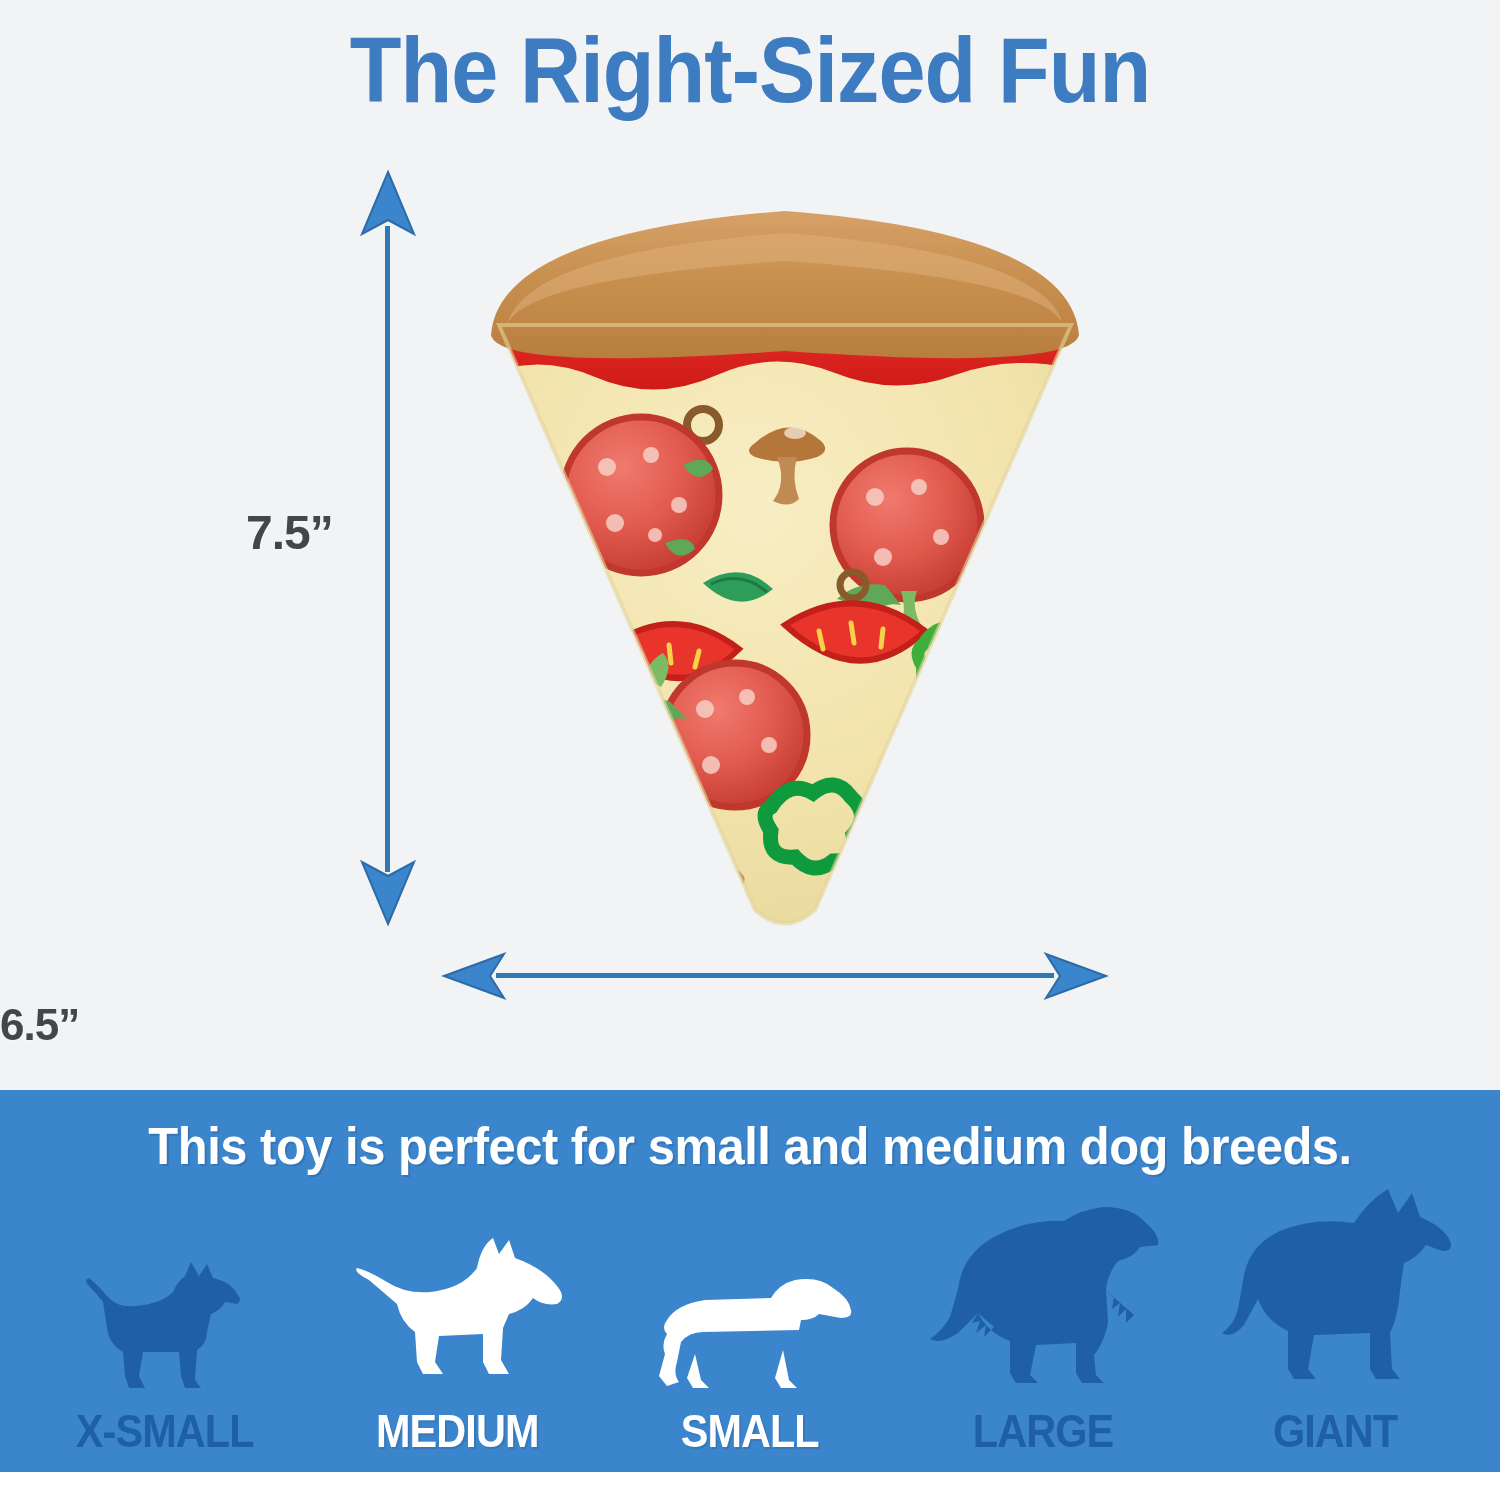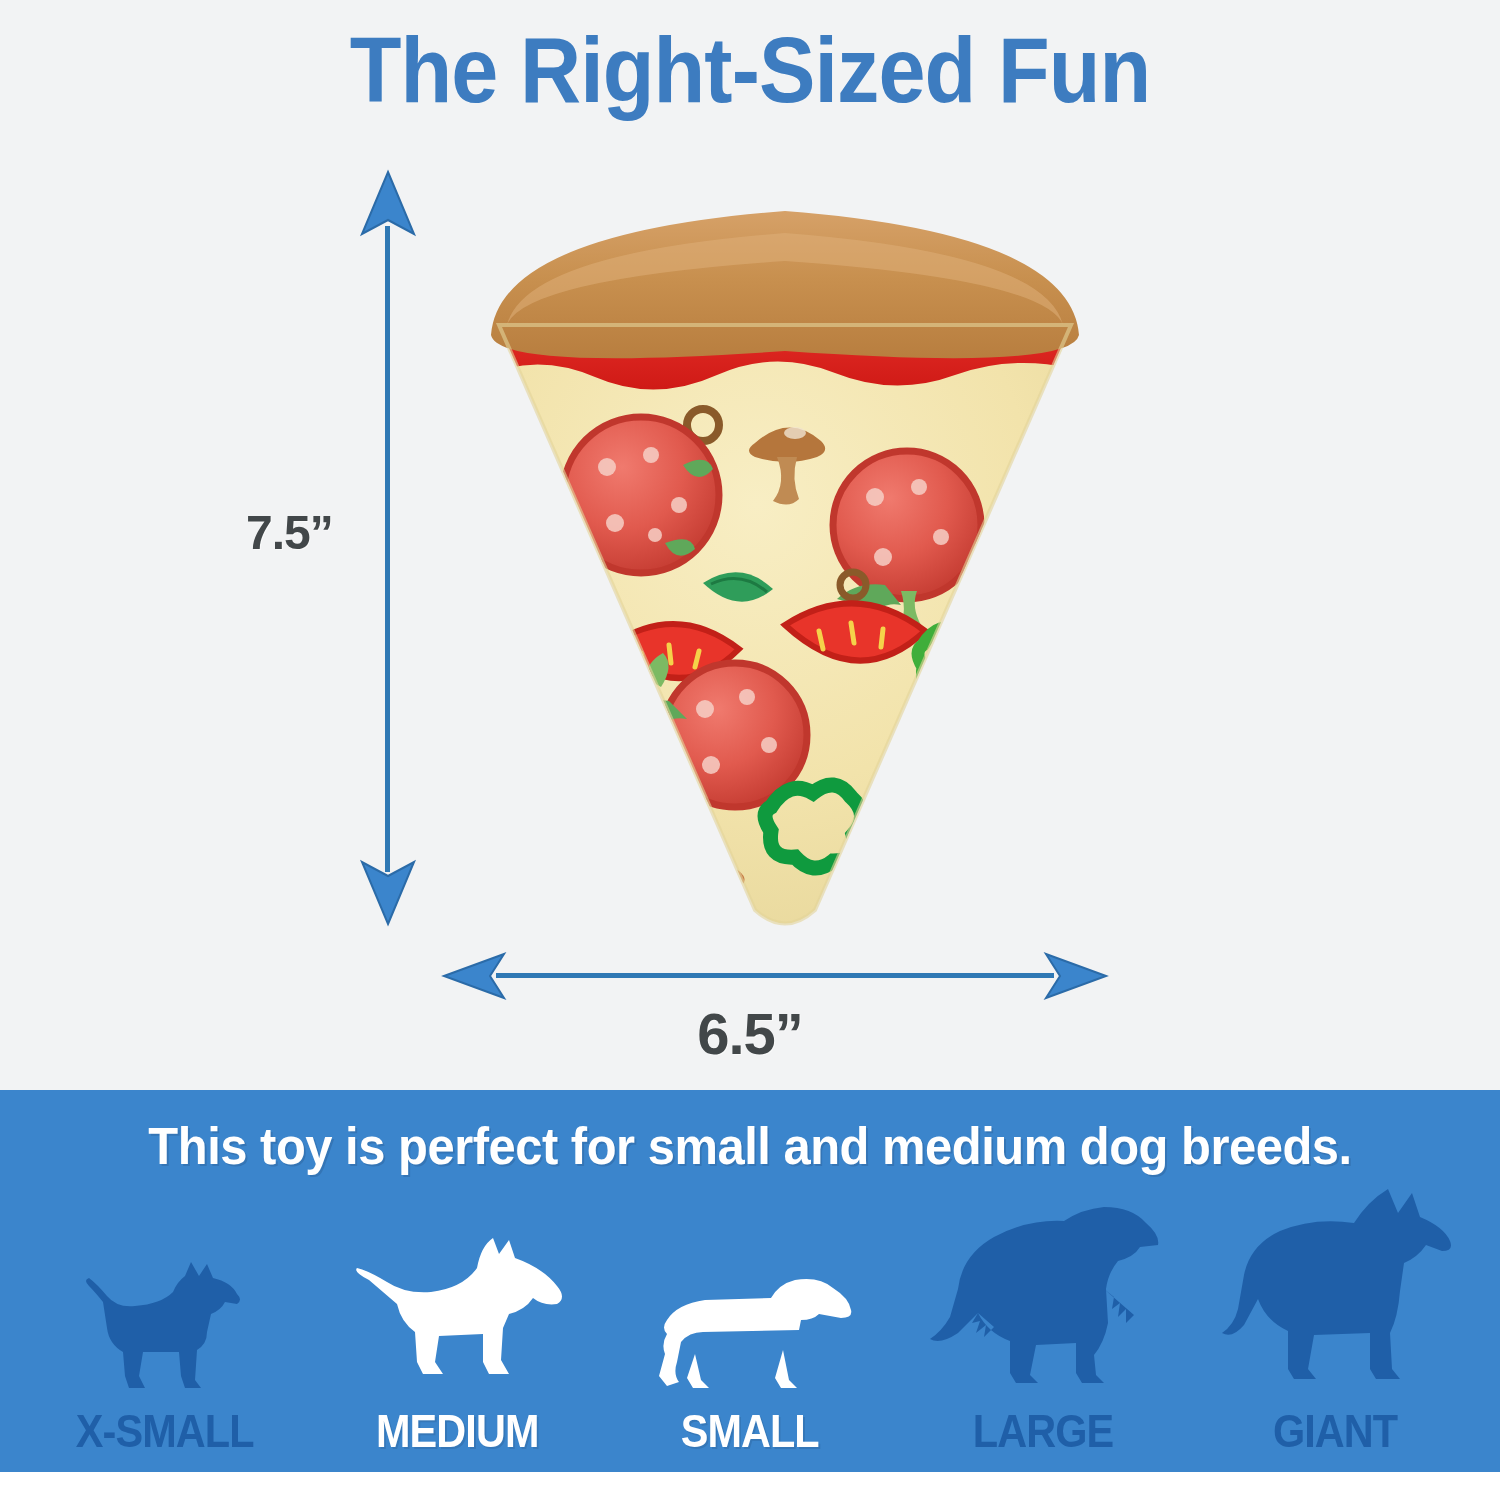--- a/index.html
+++ b/index.html
@@ -32,22 +32,22 @@
   .v-label{
     position:absolute;left:246px;top:505px;
     font-size:48px;font-weight:bold;color:#424749;
     letter-spacing:-1px;
     text-shadow:1px 1px 0 rgba(255,255,255,.55);
   }
 
   
   .h-dim{position:absolute;left:440px;top:950px;width:670px;height:52px;}
   .h-label{
-    position:absolute;left:0;top:1000px;width:1500px;text-align:center;
-    font-size:58px;font-weight:bold;color:#424749;
+    position:absolute;left:0;top:1000px;width:1500px;text-align:left;
+    font-size:44px;font-weight:bold;color:#424749;
     letter-spacing:-1px;
     text-shadow:1px 1px 0 rgba(255,255,255,.55);
   }
 
   
   .pizza{position:absolute;left:455px;top:175px;width:660px;height:760px;}
   .pizza svg{display:block;width:660px;height:760px;}
 
   
   .banner{

